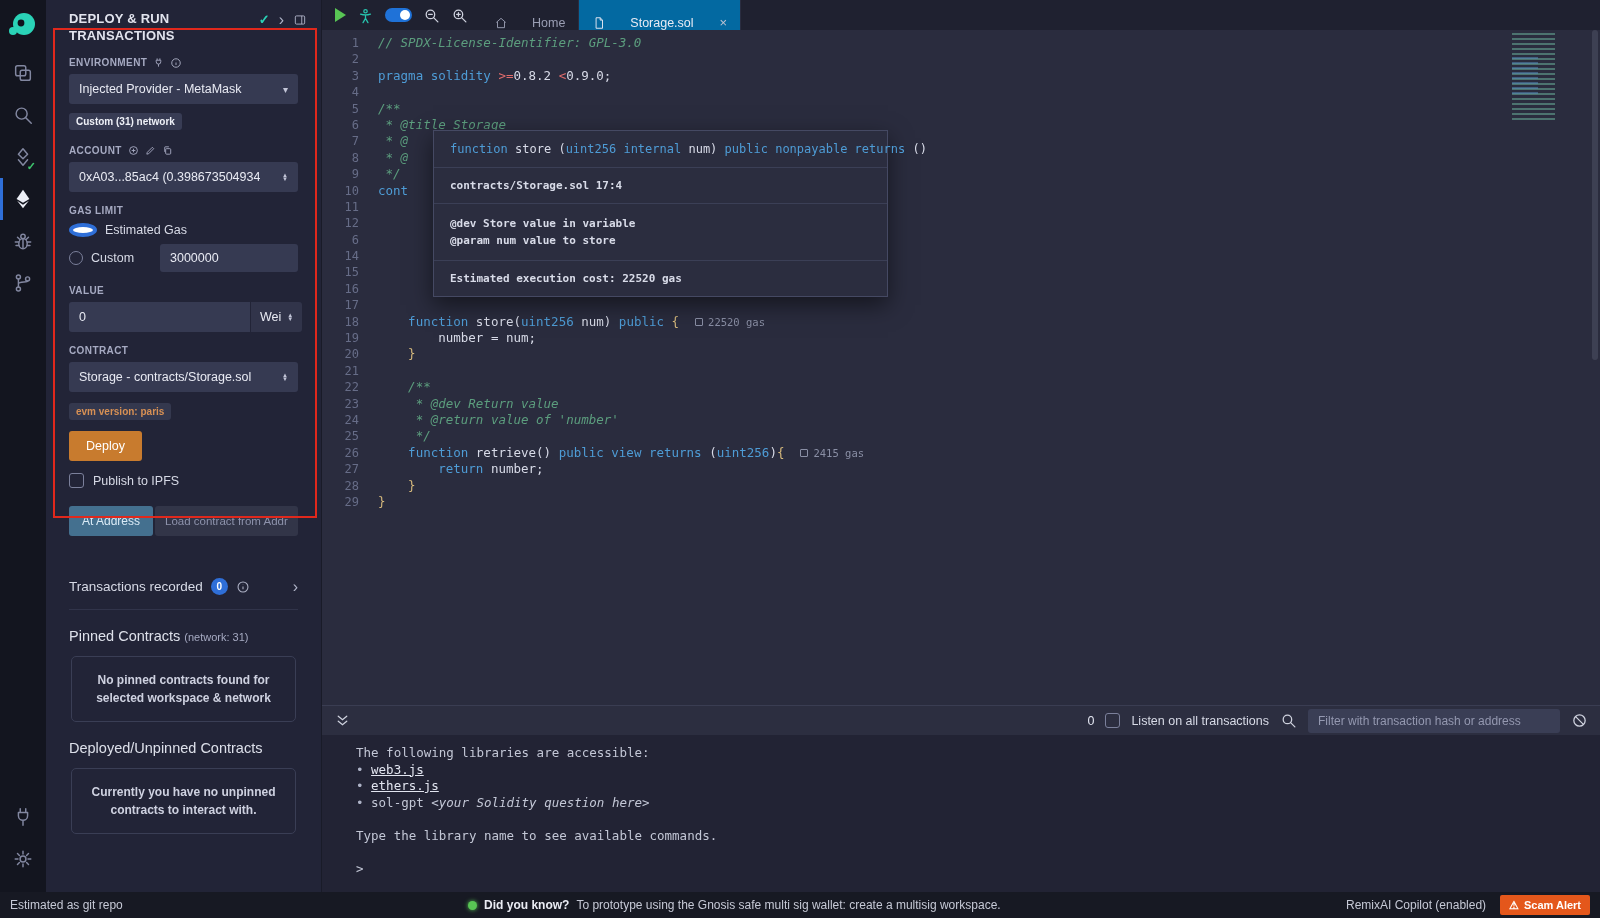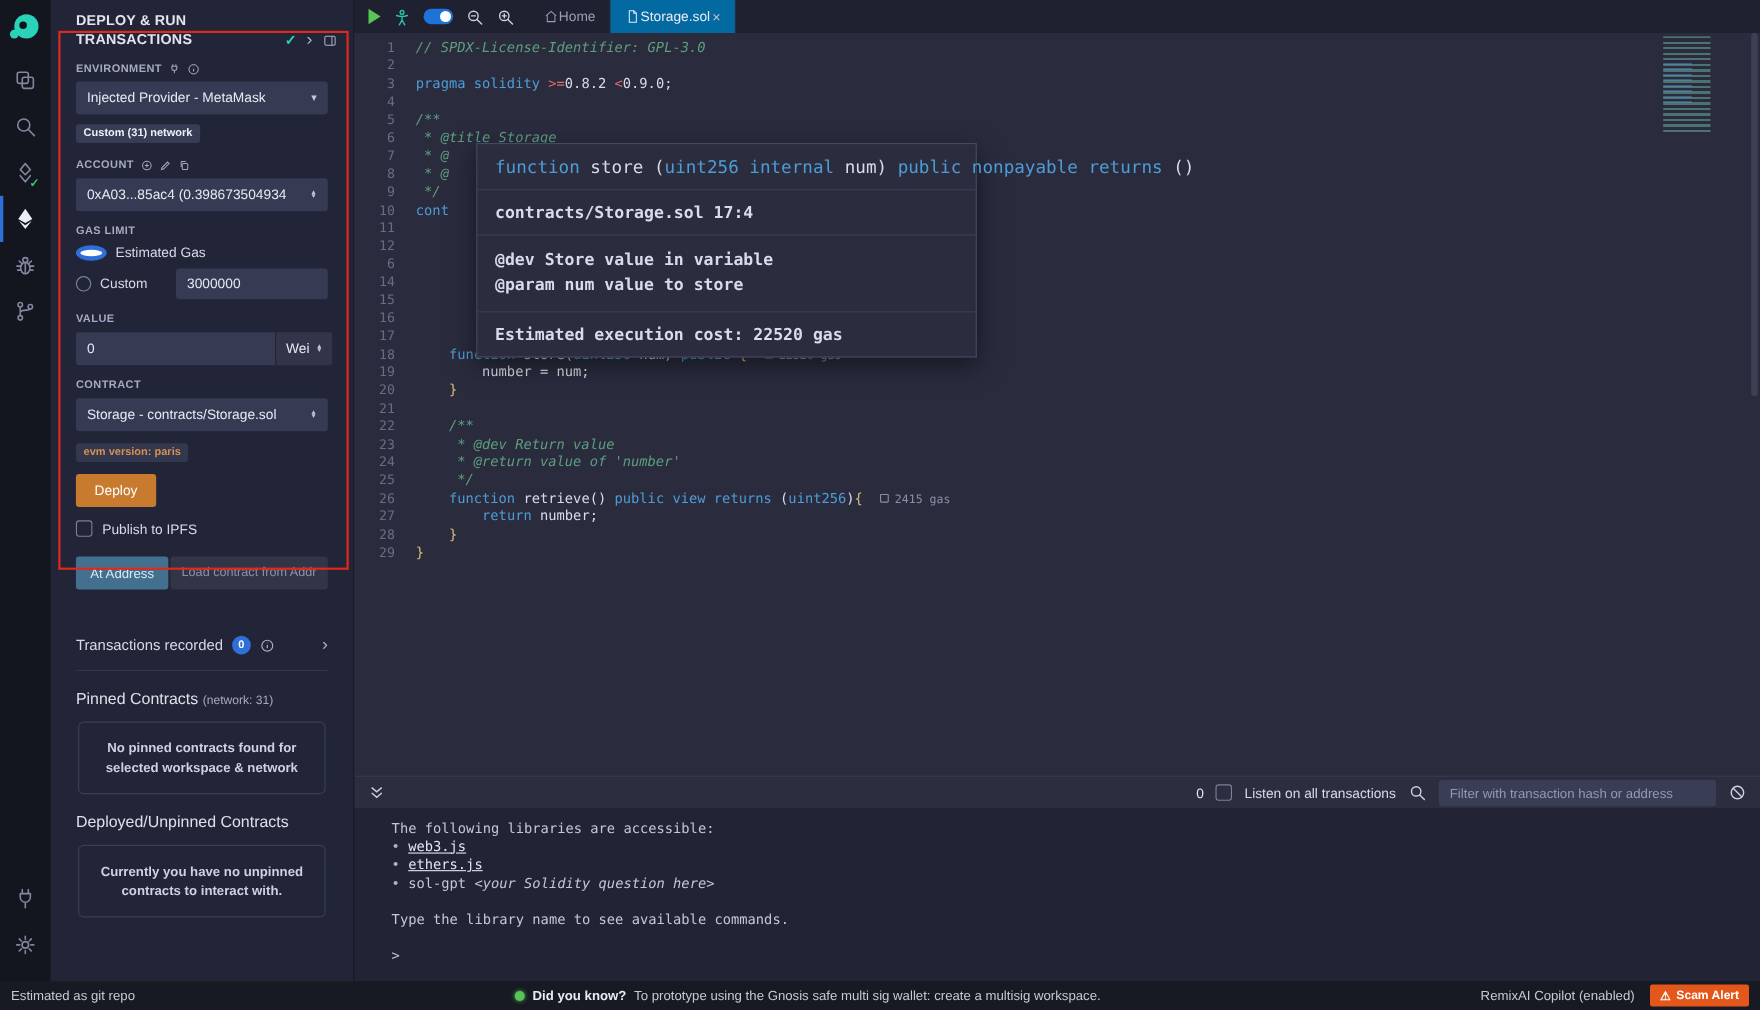--- a/index.html
+++ b/index.html
@@ -13,21 +13,21 @@
   .logo{width:32px;height:32px;margin:4px 0 10px;cursor:pointer}
   .ibtn{width:46px;height:42px;display:flex;align-items:center;justify-content:center;color:#8287a0;cursor:pointer;position:relative;border-left:3px solid transparent;border-right:3px solid transparent}
   .ibtn svg{width:22px;height:22px;stroke:currentColor;fill:none;stroke-width:1.6;stroke-linecap:round;stroke-linejoin:round}
   .ibtn.active{color:#eceef6;border-left-color:#2f6fd8}
   .ibtn .mini-check{position:absolute;bottom:5px;right:7px;color:#3ec46d;font-size:11px;font-weight:bold}
   .ibtn.fill svg{fill:currentColor;stroke:none}
   .ib-spacer{flex:1}
 
   
   .sidepanel{width:276px;background:#222437;position:relative;display:flex;flex-direction:column;border-right:1px solid #191b28}
-  .panel-head{padding:10px 14px 2px 23px;display:flex;align-items:flex-end}
+  .panel-head{padding:10px 14px 2px 23px;display:flex;align-items:flex-start}
   .panel-title{font-size:13px;font-weight:700;color:#e2e4ee;line-height:17px;width:150px;letter-spacing:.2px}
   .head-icons{margin-left:auto;display:flex;gap:9px;align-items:center;padding-top:2px;color:#aeb2c6}
   .head-icons .tealcheck{color:#2ad3b7;font-weight:bold;font-size:13px}
   .head-icons svg{width:14px;height:14px;stroke:currentColor;fill:none;stroke-width:1.6}
   .chev{font-size:16px;line-height:12px;color:#aeb2c6;cursor:pointer}
   .panel-body{flex:1;padding:2px 23px 16px;position:relative;overflow:hidden}
   .annotation-red{position:absolute;left:7px;top:28px;width:264px;height:490px;border:2px solid #e0281c;z-index:6;pointer-events:none}
   .sec-label{display:flex;align-items:center;gap:6px;font-size:10px;font-weight:700;letter-spacing:.4px;color:#a6aac2;margin:13px 0 6px}
   .sec-label:first-child{margin-top:8px}
   .mini-i{width:11px;height:11px;display:inline-flex}
@@ -64,21 +64,21 @@
   
   .main-col{flex:1;display:flex;flex-direction:column;min-width:0}
   .tabbar{height:30px;background:#1f2130;display:flex;align-items:stretch;flex:none}
   .tab-controls{display:flex;align-items:center;gap:11px;padding:0 13px}
   .play-icon{width:0;height:0;border-left:11px solid #58c554;border-top:7px solid transparent;border-bottom:7px solid transparent;cursor:pointer}
   .tbicon{width:17px;height:17px;color:#cfd2de;cursor:pointer;display:flex}
   .tbicon svg{width:17px;height:17px;stroke:currentColor;fill:none;stroke-width:1.8;stroke-linecap:round}
   .tbicon.teal{color:#27c3ad}
   .toggle{width:27px;height:14px;background:#1f72d8;border-radius:8px;position:relative;cursor:pointer}
   .toggle::after{content:"";position:absolute;right:2px;top:2px;width:10px;height:10px;border-radius:50%;background:#fff}
-  .tab{display:flex;align-items:center;gap:0;padding:0 13px;font-size:12.5px;color:#9a9eb3;border-right:1px solid #2a2d40;cursor:pointer}
+  .tab{display:flex;align-items:flex-end;gap:24px;padding:0 13px;font-size:12.5px;color:#9a9eb3;border-right:1px solid #2a2d40;cursor:pointer}
   .tab:first-of-type{border-left:1px solid #2a2d40}
   .tab svg{width:14px;height:14px;stroke:currentColor;fill:none;stroke-width:1.6}
   .tab.active{background:#0369a1;color:#e9ebf4}
   .tab .close{font-size:13px;color:#c0c3d2;margin-left:2px}
 
   
   .editor{height:675px;flex:none;background:#2a2c3e;display:flex;position:relative;font-family:"DejaVu Sans Mono",monospace;font-size:12.5px;overflow:hidden}
   .gutter{width:56px;flex:none;padding-top:5px;text-align:right;color:#676d88;user-select:none}
   .gutter .ln{height:16.4px;line-height:16.4px;padding-right:19px;font-size:12px}
   .code{flex:1;padding-top:5px;overflow:hidden;position:relative}
@@ -87,22 +87,22 @@
   .tk-kw{color:#4e9cd6}
   .tk-fn{color:#d8dbe8}
   .tk-pl{color:#d8dbe8}
   .tk-op{color:#e06c6c}
   .tk-br{color:#d7ba7d}
   .gas-badge{color:#8a8fa5;font-size:10.5px;margin-left:16px;font-style:normal}
   .gas-ico{display:inline-block;width:8px;height:8px;border:1px solid #8a8fa5;border-radius:1px;margin-right:5px}
   .tooltip{position:absolute;left:111px;top:100px;width:455px;background:#2b2d3f;border:1px solid #454963;box-shadow:0 8px 22px rgba(0,0,0,.5);z-index:10}
   .tt-row{padding:11px 16px;border-bottom:1px solid #3b3f56}
   .tt-row:last-child{border-bottom:none}
-  .tt-sig{font-size:16px;white-space:pre}
-  .tt-loc,.tt-doc,.tt-cost{font-size:15px;font-weight:700;color:#d8dbe8}
+  .tt-sig{font-size:12px;white-space:pre}
+  .tt-loc,.tt-doc,.tt-cost{font-size:11px;font-weight:700;color:#d8dbe8}
   .tt-doc div{line-height:1.55}
   .minimap{position:absolute;top:3px;right:28px;width:60px;height:88px;opacity:.85;pointer-events:auto}
   .minimap::before{content:"";position:absolute;left:0;top:0;width:72%;height:100%;
     background:repeating-linear-gradient(to bottom,rgba(116,196,168,.55) 0 2px,transparent 2px 5px)}
   .minimap::after{content:"";position:absolute;left:0;top:24px;width:44%;height:38px;
     background:repeating-linear-gradient(to bottom,rgba(96,160,214,.5) 0 2px,transparent 2px 5px)}
   .scroll-thumb{position:absolute;right:2px;top:0;width:6px;height:330px;background:rgba(130,135,160,.22);border-radius:3px}
 
   
   .term-bar{height:30px;flex:none;background:#2c2e40;border-top:1px solid #3a3d52;display:flex;align-items:center;padding:0 12px;gap:12px}

